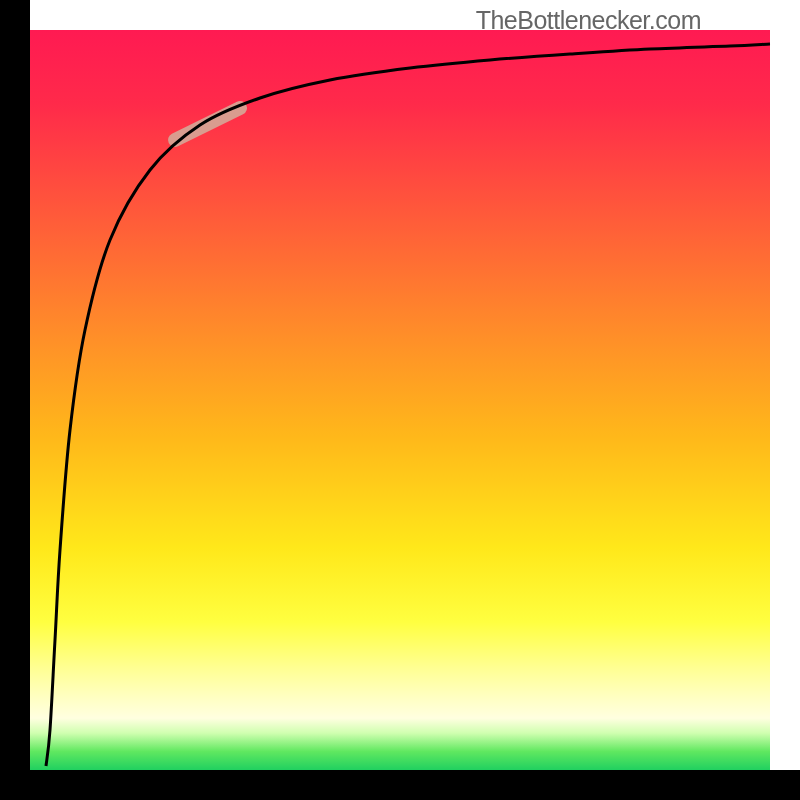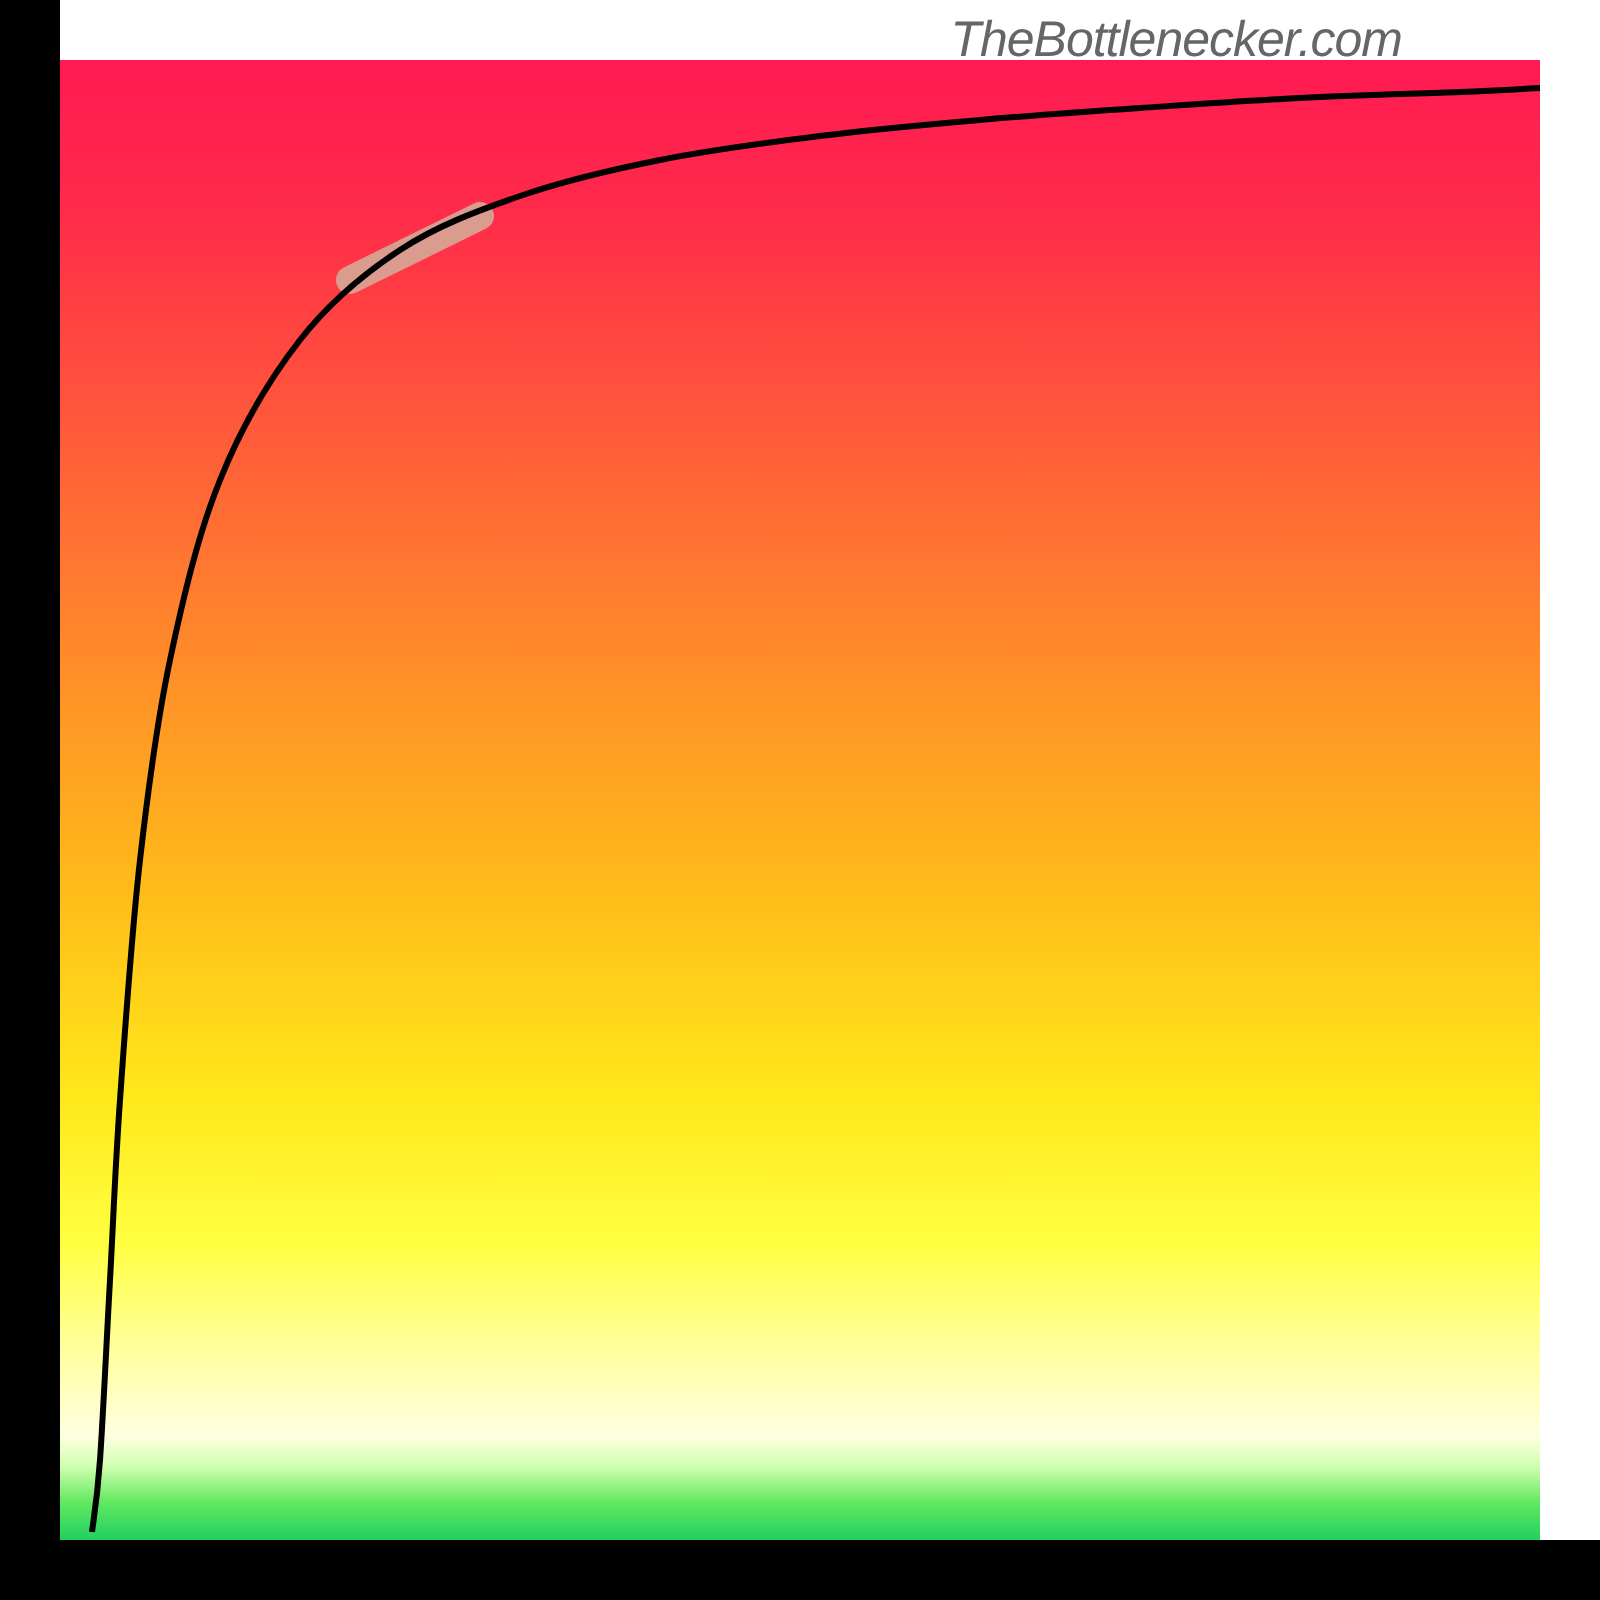--- a/index.html
+++ b/index.html
@@ -1,21 +1,20 @@
 <!DOCTYPE html>
 <html><head>
 <meta charset="utf-8">
 <style>
   * { margin: 0; padding: 0; box-sizing: border-box; }
   html, body { width: 800px; height: 800px; overflow: hidden; background: #fff; }
   .chart-container {
     position: relative;
     width: 709px;
     height: 800px;
-    font-style: italic;
   }
   .plot-area {
     position: absolute;
     left: 30px;
     top: 30px;
     width: 740px;
     height: 740px;
     background: linear-gradient(to bottom,
       #ff1a52 0%,
       #ff2a4a 10%,

